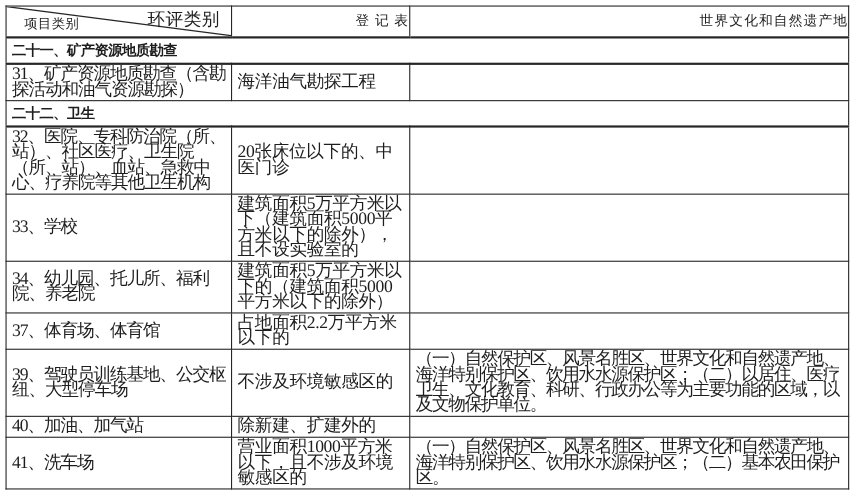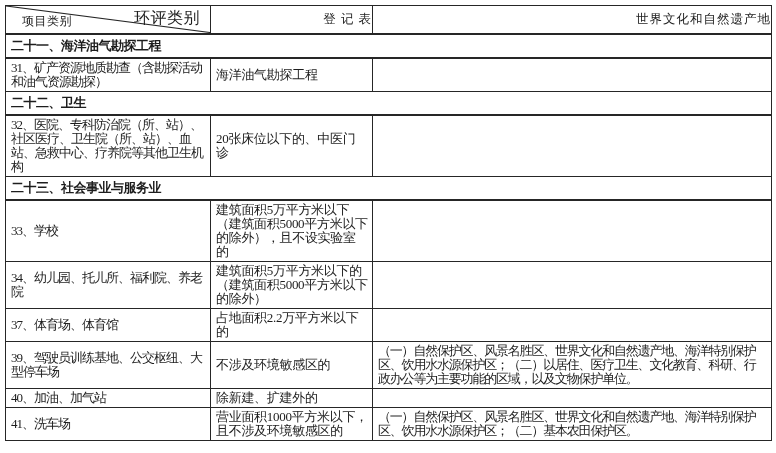--- a/index.html
+++ b/index.html
@@ -43,21 +43,21 @@
     font-size: 12px; letter-spacing: 0.5px; font-family: Liberation Mono, monospace;
   }
   .section-cell {
     font-weight: bold;
     font-size: 13px;
     letter-spacing: -0.5px;
     padding: 2px 4px 2px 5px;
     border-bottom-width: 2px;
   }
   .cell {
-    font-size: 13px;
+    font-size: 16px;
     line-height: 14px;
     vertical-align: middle;
     padding: 2px 4px;
   }
   .cell-project   { letter-spacing: -1px;   padding-left: 5px; }
   .cell-register  { letter-spacing: -0.3px; padding-left: 5px; }
   .cell-sensitive { letter-spacing: -1.2px; padding-left: 5px; }
 </style>
 </head>
 <body>
@@ -77,37 +77,34 @@
           </svg>
           <span class="diag-top">环评类别</span>
           <span class="diag-bottom">项目类别</span>
         </th>
         <th class="th-center">登 记 表</th>
         <th class="th-center">世界文化和自然遗产地</th>
       </tr>
     </thead>
     <tbody>
         <tr>
-          <td colspan="3" class="section-cell">二十一、海洋油气勘探工程</td>
+          <td colspan="3" class="section-cell">二十一、矿产资源地质勘查</td>
         </tr>
         <tr>
           <td class="cell cell-project">31、矿产资源地质勘查（含勘探活动和油气资源勘探）</td>
           <td class="cell cell-register">海洋油气勘探工程</td>
           <td class="cell cell-sensitive"></td>
         </tr>
         <tr>
           <td colspan="3" class="section-cell">二十二、卫生</td>
         </tr>
         <tr>
           <td class="cell cell-project">32、医院、专科防治院（所、站）、社区医疗、卫生院（所、站）、血站、急救中心、疗养院等其他卫生机构</td>
           <td class="cell cell-register">20张床位以下的、中医门诊</td>
           <td class="cell cell-sensitive"></td>
-        </tr>
-        <tr>
-          <td colspan="3" class="section-cell">二十三、社会事业与服务业</td>
         </tr>
         <tr>
           <td class="cell cell-project">33、学校</td>
           <td class="cell cell-register">建筑面积5万平方米以下（建筑面积5000平方米以下的除外），且不设实验室的</td>
           <td class="cell cell-sensitive"></td>
         </tr>
         <tr>
           <td class="cell cell-project">34、幼儿园、托儿所、福利院、养老院</td>
           <td class="cell cell-register">建筑面积5万平方米以下的（建筑面积5000平方米以下的除外）</td>
           <td class="cell cell-sensitive"></td>

